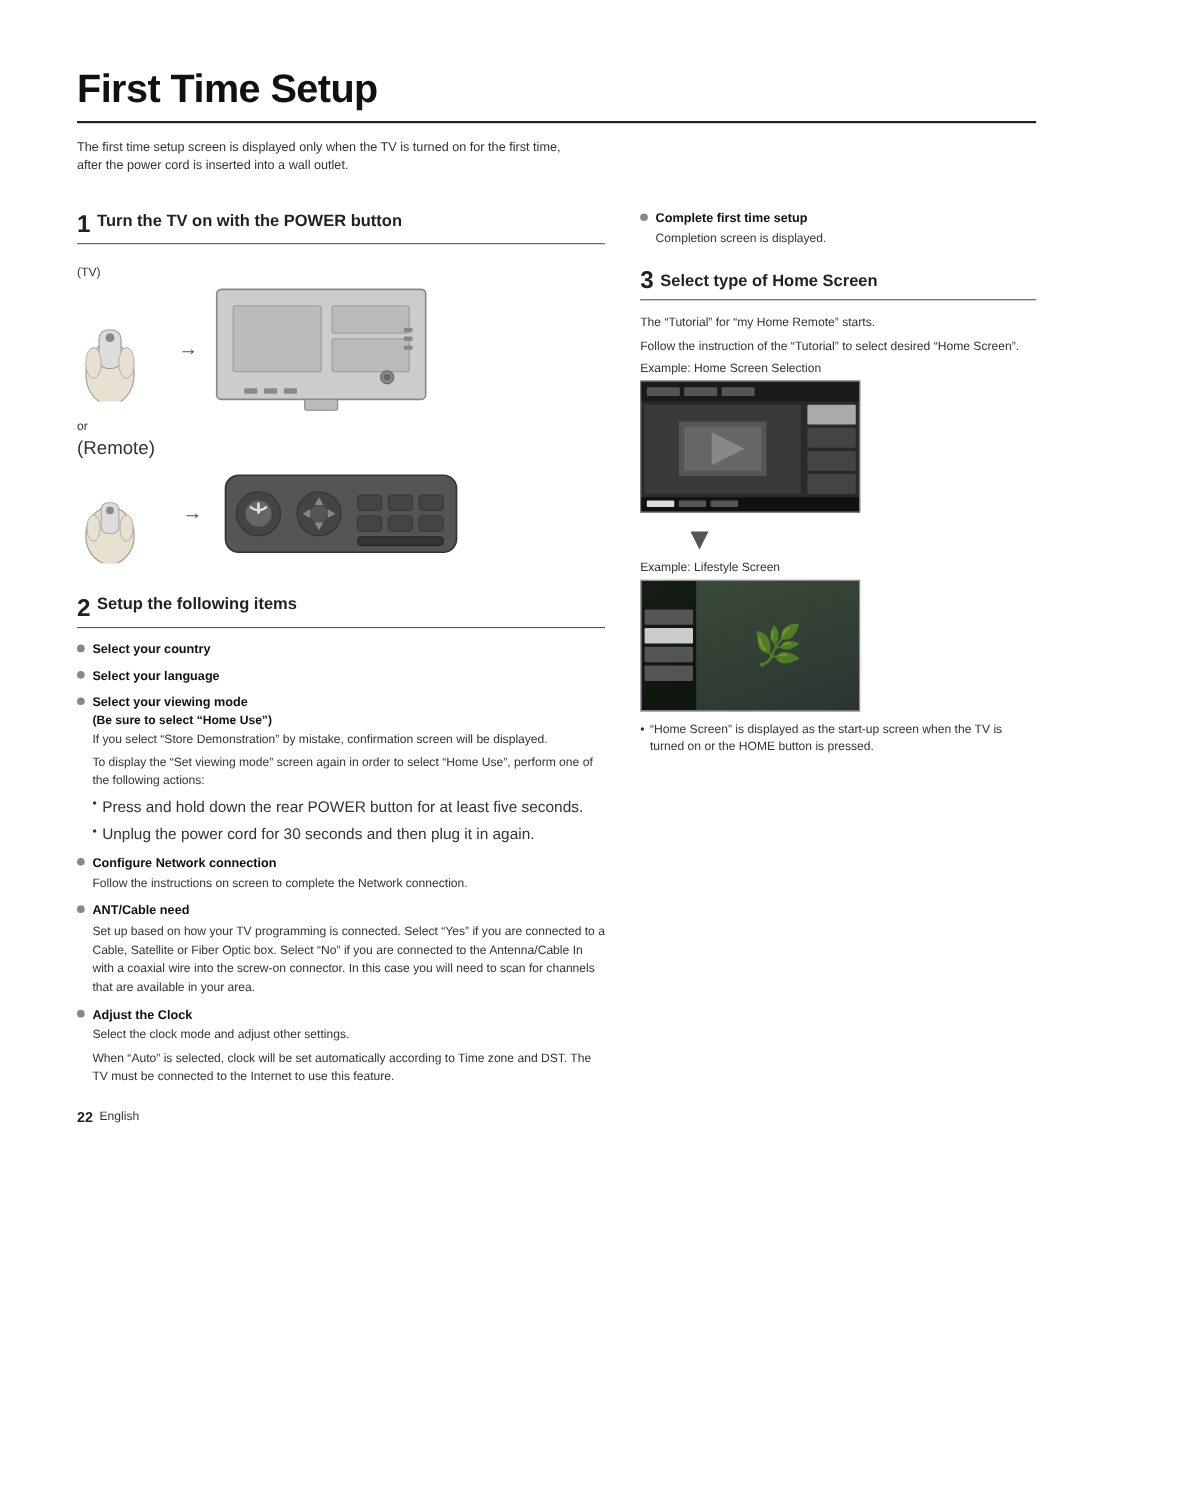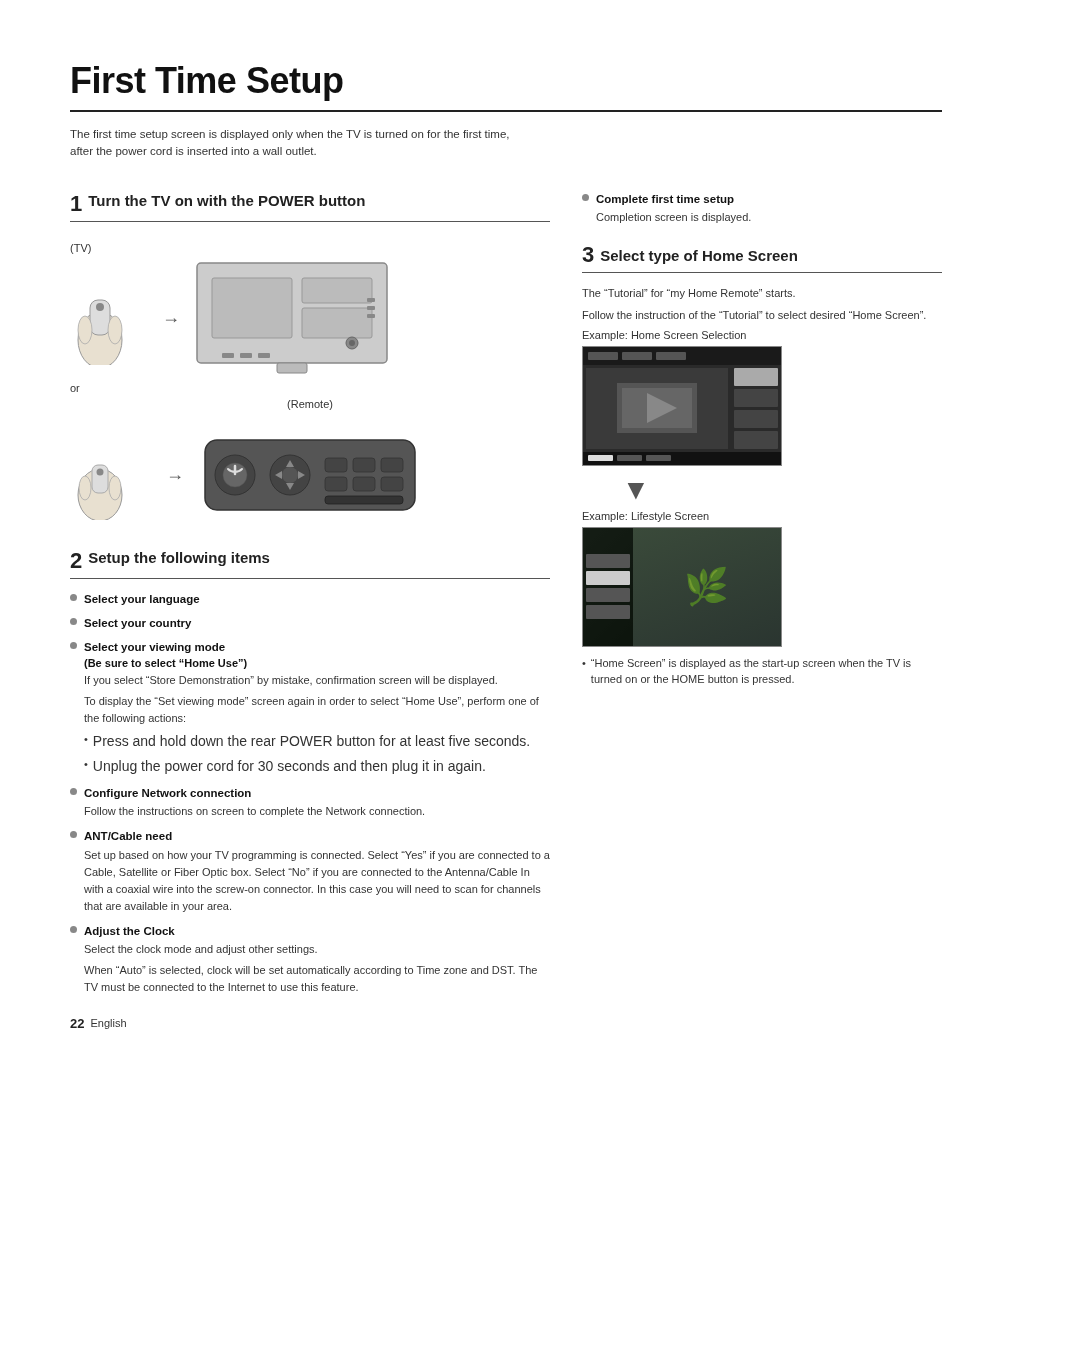--- a/index.html
+++ b/index.html
@@ -81,24 +81,23 @@
       margin-bottom: 4px;
     }
     
     .or-label {
       font-size: 11px;
       color: #333;
       text-align: left;
       margin: 4px 0 4px 0;
     }
     .remote-label {
-      font-size: 11px;
-      color: #333;
-      margin-bottom: 20px;
-      text-align: center;
+      font-size: 17px;
+      color: #333;
+      margin-bottom: 4px;
     }
     .remote-diagram {
       display: flex;
       align-items: center;
       gap: 16px;
       margin-bottom: 10px;
     }
     
     .bullet-section {
       margin-bottom: 8px;
@@ -450,28 +449,28 @@
 
       <div class="step-heading-row">
         <span class="step-number">2</span>
         <span class="step-heading-text">Setup the following items</span>
       </div>
       <hr class="section-rule">
 
       <div class="bullet-section">
         <div class="bullet-bold">
           <span class="bullet-dot"></span>
+          <span class="bullet-label">Select your country</span>
+        </div>
+      </div>
+
+      <div class="bullet-section">
+        <div class="bullet-bold">
+          <span class="bullet-dot"></span>
           <span class="bullet-label">Select your language</span>
-        </div>
-      </div>
-
-      <div class="bullet-section">
-        <div class="bullet-bold">
-          <span class="bullet-dot"></span>
-          <span class="bullet-label">Select your country</span>
         </div>
       </div>
 
       <div class="bullet-section">
         <div class="bullet-bold">
           <span class="bullet-dot"></span>
           <span class="bullet-label">Select your viewing mode</span>
         </div>
         <div class="bullet-sublabel">(Be sure to select “Home Use”)</div>
 

